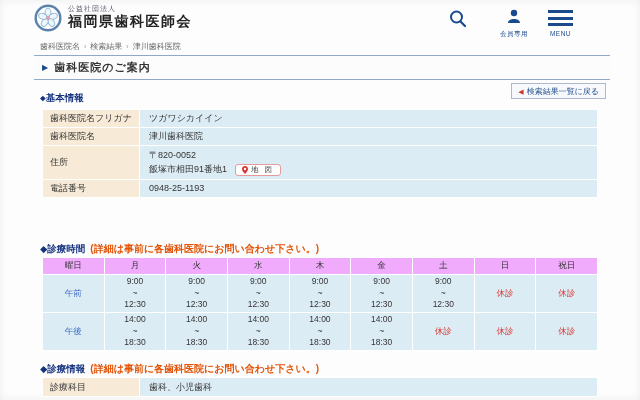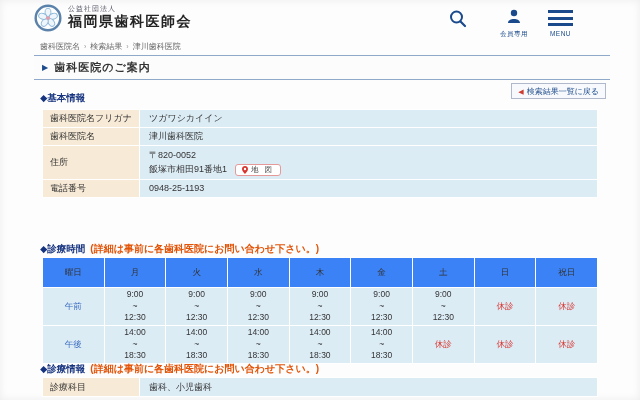--- a/index.html
+++ b/index.html
@@ -46,21 +46,21 @@
   .back-btn {
     top: 83px; right: 34px; height: 14px;
     border: 1px solid #b0b8cc; background: #f8f9fc;
     display: flex; align-items: center; gap: 3px; padding: 7px 6px;
     font-size: 8px; color: #1a4a8c; cursor: pointer;
   }
   .back-arrow { color: #cc3b2f; font-size: 7px; line-height: 1; }
 
   
   .sec-head { left: 40px; font-size: 9.5px; font-weight: bold; color: #16337f; display: flex; align-items: baseline; }
-  .sec-basic { top: 92px; }
+  .sec-basic { top: 92px; font-family: Liberation Mono, monospace; }
   .sec-schedule { top: 242px; }
   .sec-treat { top: 362px; }
   .sec-note { font-weight: bold; font-size: 10px; color: #e25408; margin-left: 5px; }
 
   
   .tbl { border-collapse: collapse; table-layout: fixed; width: 556px; border: 1px solid #c6c9cc; }
   .tbl td { border: 1px solid #fff; font-size: 9px; vertical-align: middle; }
   td.lbl { width: 97px; background: #f7ead6; padding: 2px 7px; }
   td.val { background: #dcecf5; padding: 2px 9px; }
   .tbl-basic { left: 42px; top: 109px; }
@@ -71,21 +71,21 @@
   .map-btn {
     display: inline-flex; align-items: center; gap: 3px;
     border: 1px solid #e59a9a; border-radius: 3px; background: #fff;
     height: 12px; padding: 0 6px; margin-left: 8px;
     font-size: 7.5px; color: #444; letter-spacing: 2px; cursor: pointer;
   }
 
   
   .tbl-sched { left: 42px; top: 257px; text-align: center; }
   .tbl-sched td { font-size: 8.5px; }
-  .tbl-sched td.day { background: #3b82f6; height: 30px; color: #333; }
+  .tbl-sched td.day { background: #f0abfc; height: 17px; color: #333; }
   .tbl-sched td.cell { background: #dcecf5; height: 38px; }
   .row-label { color: #3a6cc0; }
   .time { white-space: pre-line; line-height: 1.35; }
   .closed { color: #d9342e; }
 
   .tbl-info { left: 42px; top: 377px; }
   .tbl-info td { height: 19px; }
 </style>
 </head>
 <body>

